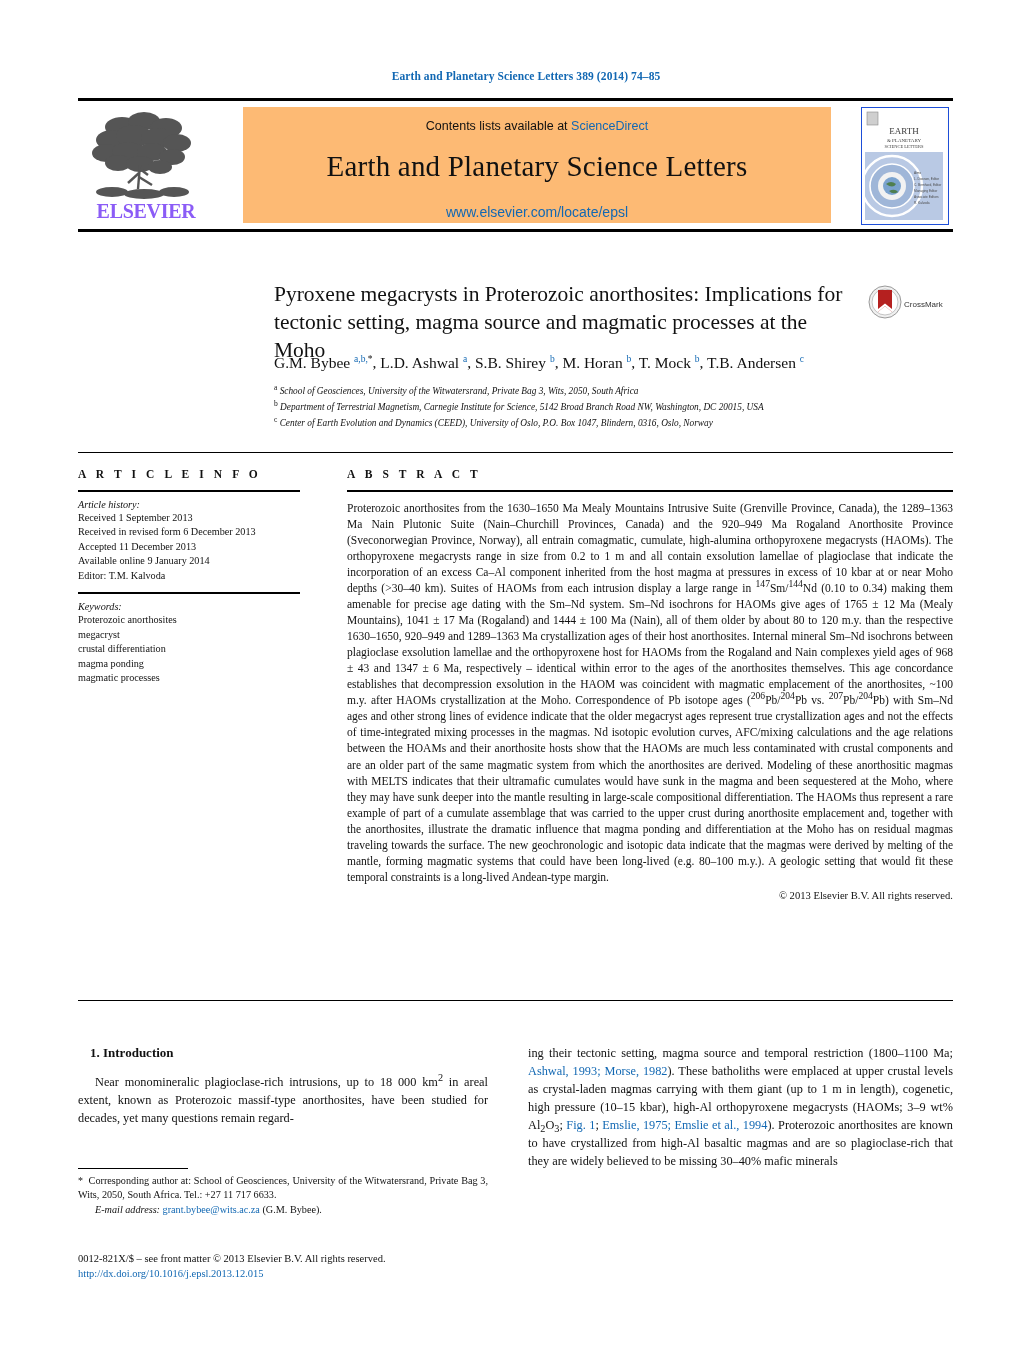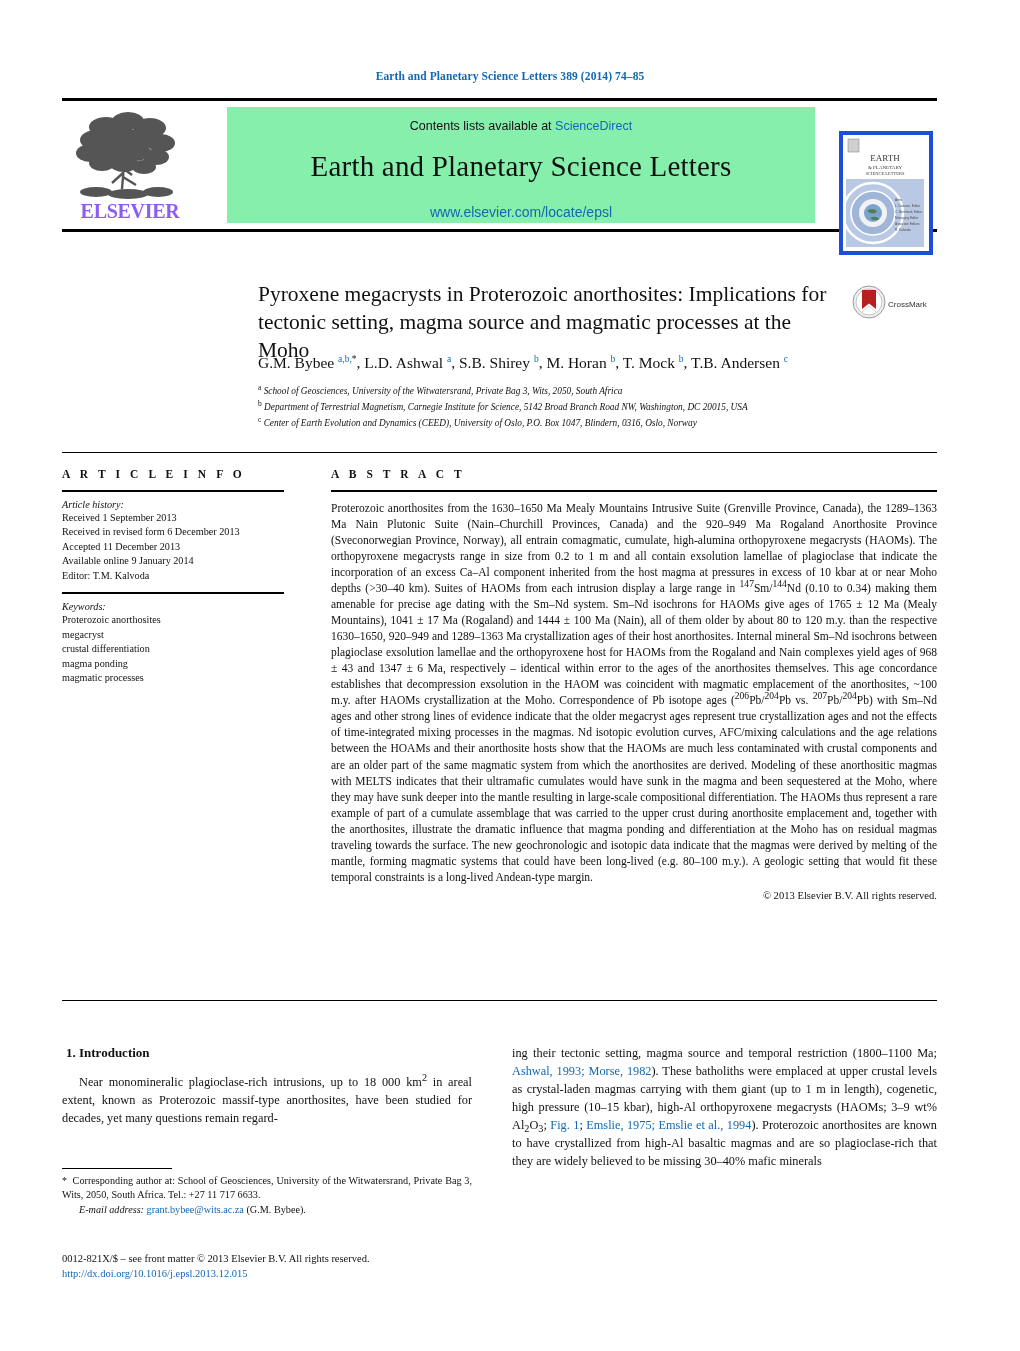--- a/index.html
+++ b/index.html
@@ -10,21 +10,21 @@
   body {
     width: 1020px;
     height: 1351px;
     font-family: "Liberation Serif", "DejaVu Serif", serif;
     color: #000000;
     position: relative;
     overflow: hidden;
   }
   .page {
     position: absolute;
-    left: 0; top: 0;
+    left: 16px; top: 0;
     width: 916px;
     height: 1351px;
   }
 
   
   .running-head {
     position: absolute;
     left: 0; top: 70px;
     width: 1020px;
     text-align: center;
@@ -66,21 +66,21 @@
     font-weight: bold;
     color: #8b5cf6;
     letter-spacing: -0.3px;
     line-height: 1;
   }
   .masthead-center {
     position: absolute;
     left: 165px; top: 6px;
     width: 588px;
     height: 116px;
-    background: #86efac;
+    background: #fdba74;
   }
   .contents-line {
     text-align: center;
     font-family: "Liberation Sans", sans-serif;
     font-size: 12.5px;
     color: #111;
     padding-top: 12px;
   }
   .contents-line a {
     color: #1268b3;
@@ -99,24 +99,23 @@
     font-family: "Liberation Sans", sans-serif;
     font-size: 14px;
     color: #1268b3;
     margin-top: 21px;
   }
   .cover-thumb {
     position: absolute;
     right: 4px; top: 6px;
     width: 86px;
     height: 116px;
-    border: 4px solid #1d4ed8;
+    border: 1px solid #1d4ed8;
     background: #fdfdfd;
     overflow: hidden;
-    margin-top: 24px;
   }
 
   
   .title-block {
     position: absolute;
     left: 258px; top: 281px;
     width: 575px;
   }
   .paper-title {
     font-family: "Liberation Serif", serif;
@@ -247,21 +246,21 @@
   .body-right {
     position: absolute;
     left: 512px; top: 1045px;
     width: 425px;
   }
   .section-head {
     font-family: "Liberation Serif", serif;
     font-size: 13px;
     font-weight: bold;
     color: #111;
-    margin: 0 0 13px 4px;
+    margin: 0 0 13px 12px;
   }
   .body-para {
     font-family: "Liberation Serif", serif;
     font-size: 12.3px;
     line-height: 1.46;
     text-align: justify;
     color: #111;
     margin: 0;
     text-indent: 17px;
   }

